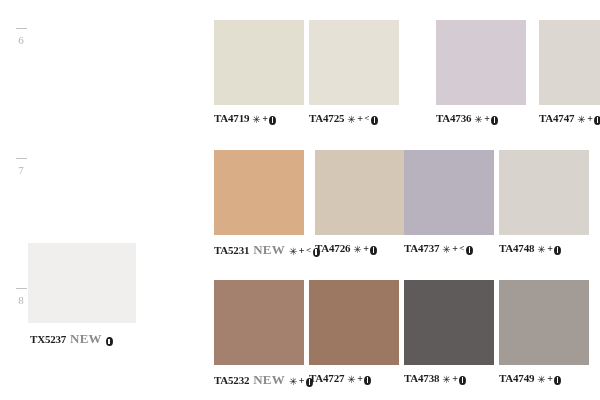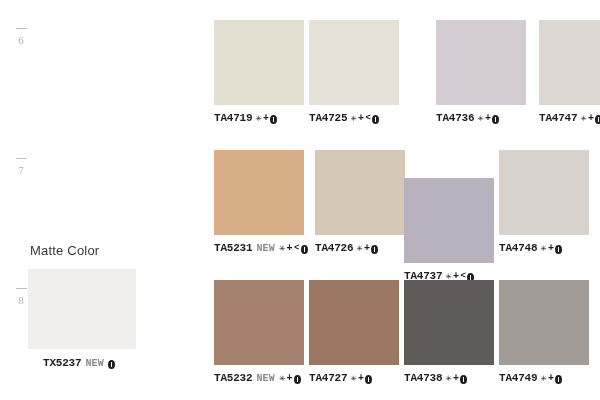--- a/index.html
+++ b/index.html
@@ -55,21 +55,21 @@
     margin: 0 0 11px 2px;
     white-space: nowrap;
   }
   #feature-swatch {
     width: 108px;
     height: 80px;
     display: block;
   }
   #feature-label {
     margin-top: 9px;
-    margin-left: 15px;
+    margin-left: 2px;
   }
 
   
   #grid {
     position: absolute;
     left: 214px;
     top: 20px;
   }
   .grid-row {
     position: absolute;
@@ -87,33 +87,33 @@
     display: block;
   }
   .cell-label {
     margin-top: 8px;
   }
 
   
   .label {
     font-size: 10.5px;
     color: #1e1e1e;
-    font-family: Liberation Mono, monospace;
+    font-family: Liberation Serif, serif;
     white-space: nowrap;
     line-height: 1;
     display: flex;
-    align-items: center;
+    align-items: flex-end;
   }
   .label .code {
     font-weight: 700;
     letter-spacing: -0.2px;
     font-size: 11px;
   }
   .label .new-badge {
-    font-size: 10px;
+    font-size: 13px;
     font-weight: 700;
     color: #8b8b8b;
     letter-spacing: 0.2px;
     margin-left: 4px;
   }
   .label .icons {
     margin-left: 4px;
     display: inline-flex;
     align-items: center;
     gap: 1.5px;
@@ -163,21 +163,20 @@
 
 <div id="page">
 
   <div id="row-markers">
       <div class="row-marker" style="top: 28px;"><span class="dash"></span><span>6</span></div>
       <div class="row-marker" style="top: 158px;"><span class="dash"></span><span>7</span></div>
       <div class="row-marker" style="top: 288px;"><span class="dash"></span><span>8</span></div>
     </div>
 
   <div id="feature-panel">
-    <div id="feature-title">Matte Color</div>
     <div id="feature-swatch" style="background: rgb(240, 239, 237);"></div>
     <div id="feature-label" class="label">
         <span class="code">TX5237</span>
         <span class="new-badge">NEW</span>
         <span class="icons">
           <span class="ic ic-pill"></span>
         </span>
       </div>
   </div>
 
@@ -247,21 +246,21 @@
           <div class="chip" style="background: rgb(213, 199, 182);"></div>
           <div class="cell-label label">
             <span class="code">TA4726</span>
             <span class="icons tight">
               <span class="ic ic-asterisk">✳</span>
               <span class="ic ic-plus">+</span>
               <span class="ic ic-pill"></span>
             </span>
           </div>
         </div>
-        <div class="cell" style="left: 190px; margin-top: 28px;">
+        <div class="cell" style="left: 190px;">
           <div class="chip" style="background: rgb(183, 178, 189);"></div>
           <div class="cell-label label">
             <span class="code">TA4737</span>
             <span class="icons tight">
               <span class="ic ic-asterisk">✳</span>
               <span class="ic ic-plus">+</span>
               <span class="ic ic-chevron">&lt;</span>
               <span class="ic ic-pill"></span>
             </span>
           </div>

